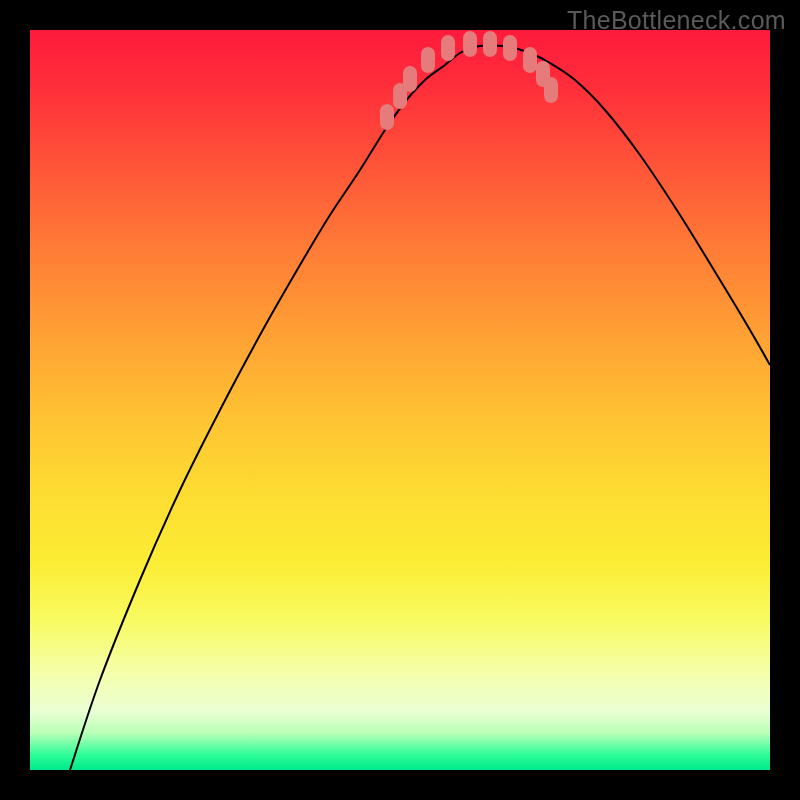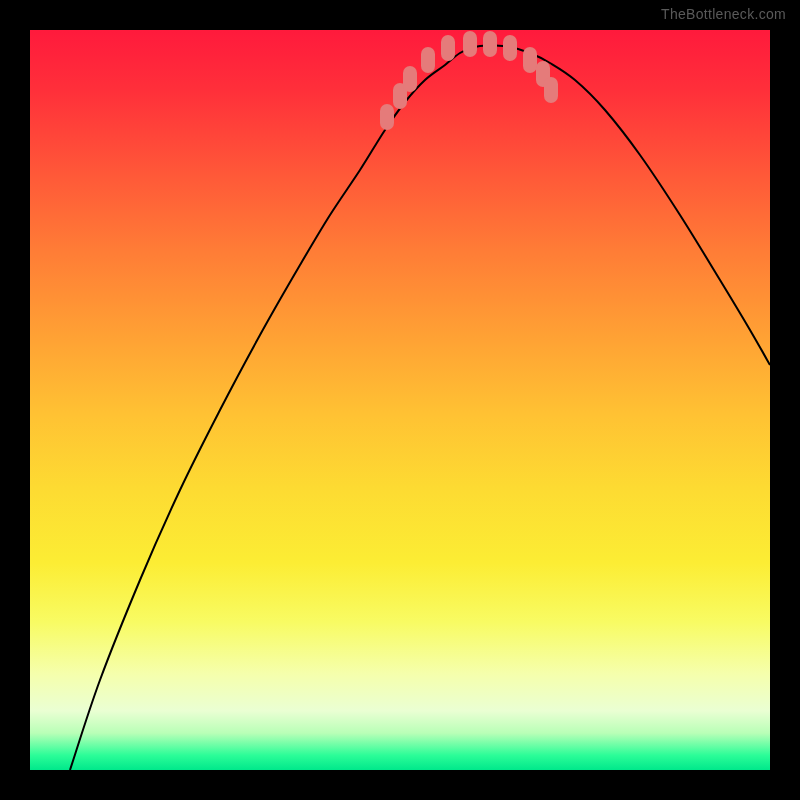--- a/index.html
+++ b/index.html
@@ -41,21 +41,21 @@
       #b9ffb7 95%,
       #2cfd98 98%,
       #00e88b 100%
     );
   }
   .watermark {
     position: absolute;
     top: 6px;
     right: 14px;
     color: #5a5a5a;
-    font-size: 14px;
+    font-size: 25px;
     font-weight: 500;
     letter-spacing: 0.3px;
     user-select: none;
   }
   svg.curve {
     position: absolute;
     left: 0;
     top: 0;
     width: 740px;
     height: 740px;

